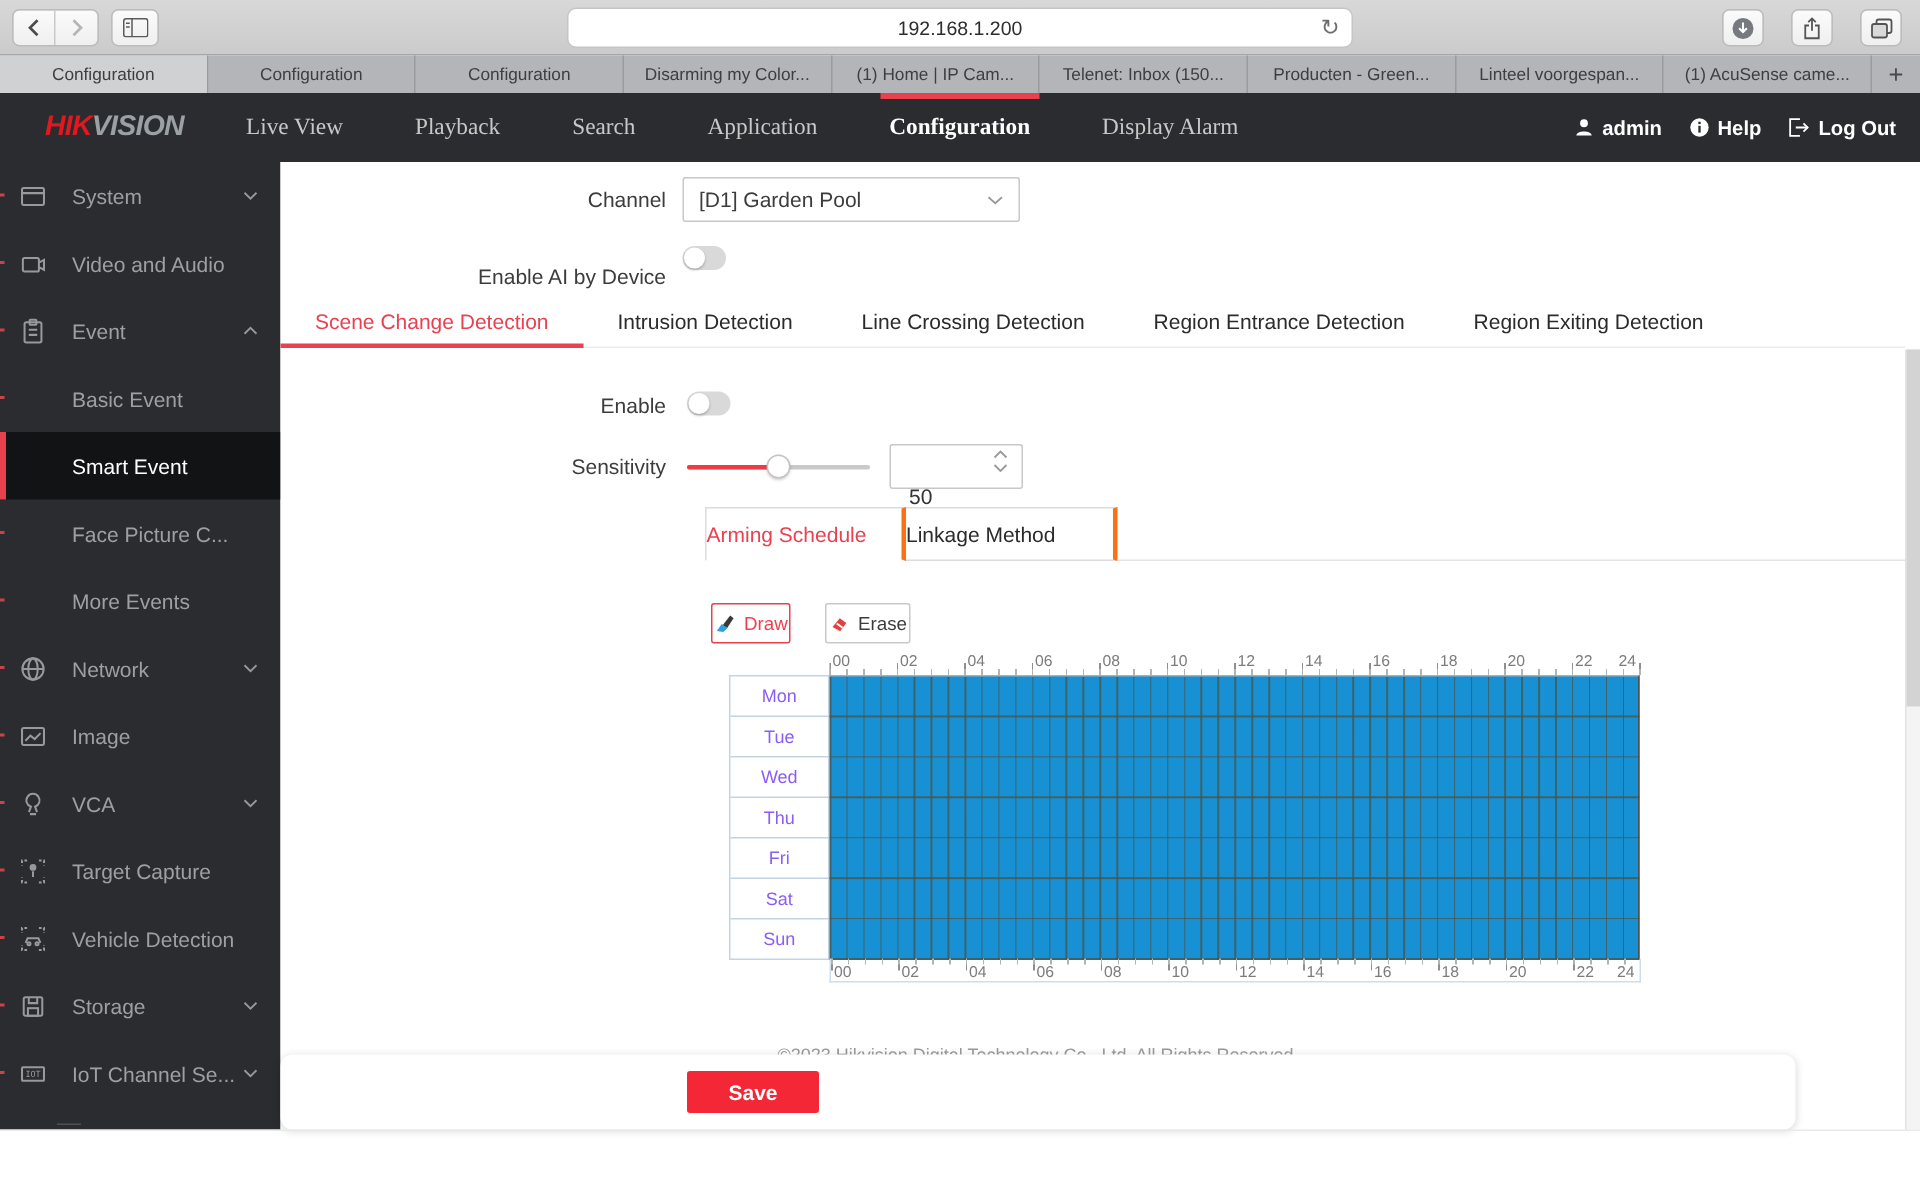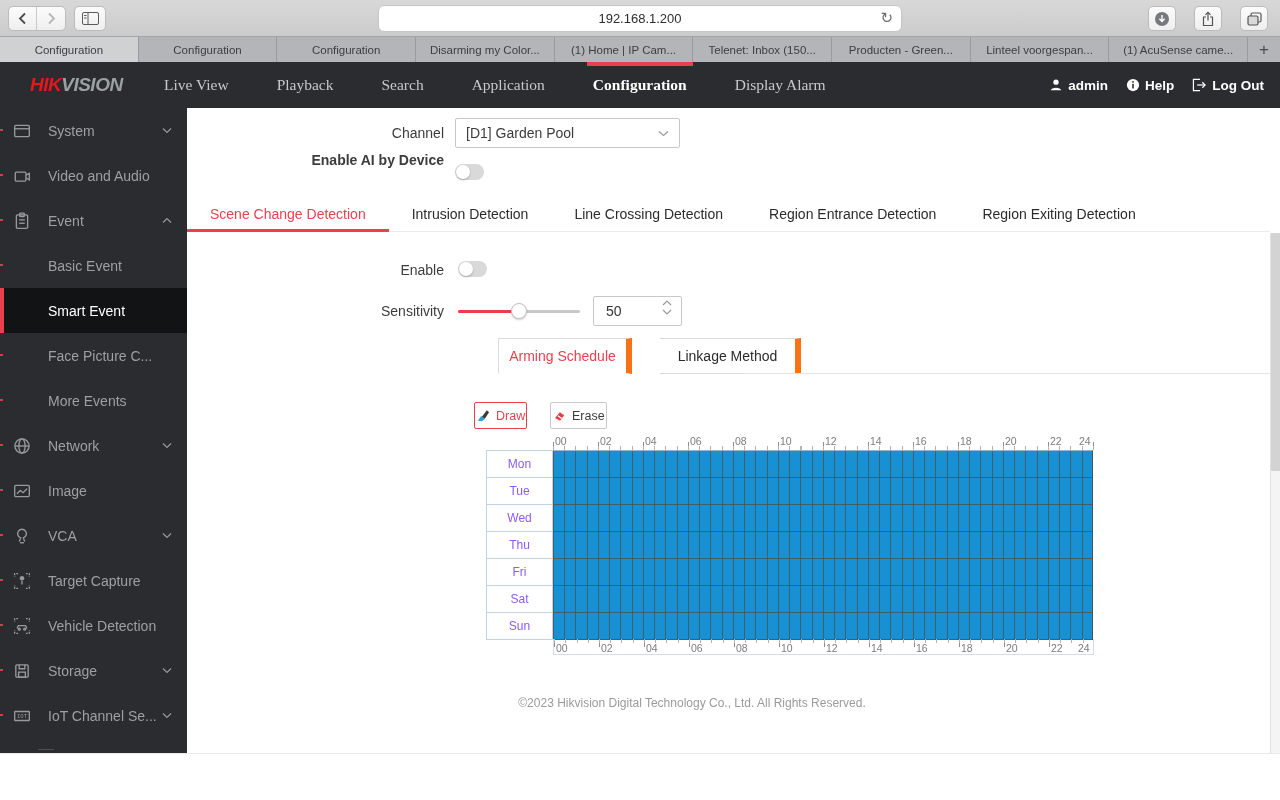--- a/index.html
+++ b/index.html
@@ -80,26 +80,26 @@
   .dtab.active::after { content:""; position:absolute; left:0; right:0; bottom:-1px; height:3px; background:#ea4150; }
 
   .slider-track { position:absolute; left:271px; top:202px; width:122px; height:3px; background:#c9c9c9;
                   border-radius:2px; cursor:pointer; }
   .slider-fill { position:absolute; left:0; top:0; bottom:0; width:50%; background:#ef3b47; border-radius:2px; }
   .slider-knob { position:absolute; left:53px; top:-7px; width:16px; height:16px; border-radius:50%;
                  background:#fff; border:1px solid #c3c3c3; box-shadow:0 1px 2px rgba(0,0,0,.2); cursor:pointer; }
   .numinput { position:absolute; left:406px; top:188px; width:89px; height:30px; border:1px solid #c8c8c8;
               border-radius:2px; }
   .numinput input { border:none; outline:none; width:60px; height:28px; padding-left:12px; font-size:14px;
-                    color:#333; font-family:"Liberation Sans",sans-serif; background:transparent; }
+                    color:#333; font-family:"Liberation Sans",sans-serif; background:transparent;margin-top:20px; }
   .spin { position:absolute; right:9px; top:3px; display:flex; flex-direction:column; gap:3px; cursor:pointer; }
 
   .stabs { position:absolute; left:283px; top:230px; display:flex; }
-  .stab { height:36px; line-height:35px; text-align:center; font-size:14px; cursor:pointer;
-          border-top:1px solid #dcdcdc; border-right:6px solid #f97316; background:#fff;margin-left:28px; }
+  .stab { height:36px; line-height:35px; font-size:14px; cursor:pointer;
+          border-top:1px solid #dcdcdc; border-right:3px solid #f97316; background:#fff; }
   .stab:first-child { border-left:1px solid #dcdcdc; }
   .stab.active { color:#ea4150; border-bottom:1px solid #fff; }
   .stab.inactive { color:#2b2b2b; border-bottom:1px solid #dcdcdc; }
   .stab-line { position:absolute; left:558px; top:265px; width:712px; height:1px; background:#e4e4e4; }
 
   .tool-btn { position:absolute; top:294px; height:27px; display:flex; align-items:center; gap:5px;
               padding:0 1px; border-radius:2px; font-size:12.5px; cursor:pointer; background:#fff; }
   .draw-btn { left:287px; border:1px solid #e8414d; color:#ea4150; }
   .erase-btn { left:363px; border:1px solid #c9c9c9; color:#3c3c3c; }
 
@@ -380,21 +380,21 @@
   <div class="main">
 
     <div class="flabel" style="top:17px;">Channel</div>
     <div class="select">
       <span>[D1] Garden Pool</span>
       <svg class="chevd" width="11" height="7" viewBox="0 0 11 7">
           <polyline points="1,1.5 5.5,5.5 10,1.5" fill="none" stroke="#9a9a9a" stroke-width="1.2"></polyline>
         </svg>
     </div>
 
-    <div class="flabel" style="top:44px;font-weight:bold;">Enable AI by Device</div>
+    <div class="flabel" style="top:68px;">Enable AI by Device</div>
     <div class="toggle" style="left:268px; top:56px;">
         <div class="knob"></div>
       </div>
 
     <div class="dtab-row">
       <div class="dtab active">Scene Change Detection</div>
       <div class="dtab">Intrusion Detection</div>
       <div class="dtab">Line Crossing Detection</div>
       <div class="dtab">Region Entrance Detection</div>
       <div class="dtab">Region Exiting Detection</div>
@@ -483,19 +483,22 @@
         <span class="hrlbl" style="left:407px;">18</span>
         <span class="hrlbl" style="left:452px;">20</span>
         <span class="hrlbl" style="left:497px;">22</span>
         <span class="hrlbl" style="left:524px;">24</span>
       </div>
     </div>
 
     <div class="copyright">©2023 Hikvision Digital Technology Co., Ltd. All Rights Reserved.</div>
   </div>
 
+  <div class="save-bar">
+    <button class="save-btn">Save</button>
+  </div>
 
   <div class="scroll-track">
     <div class="scroll-thumb"></div>
   </div>
   <div class="content-end"></div>
 
 </div>
 
 </body></html>

